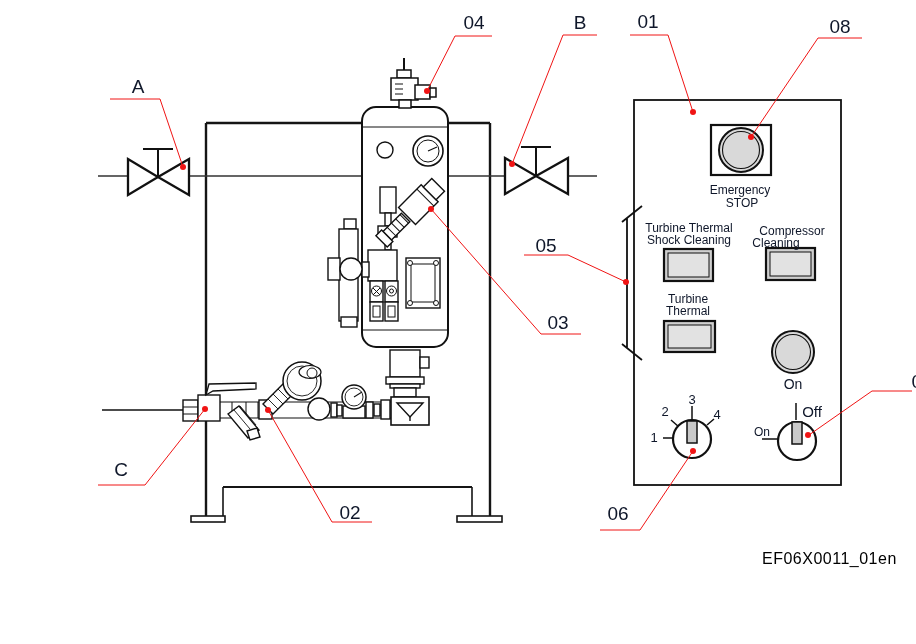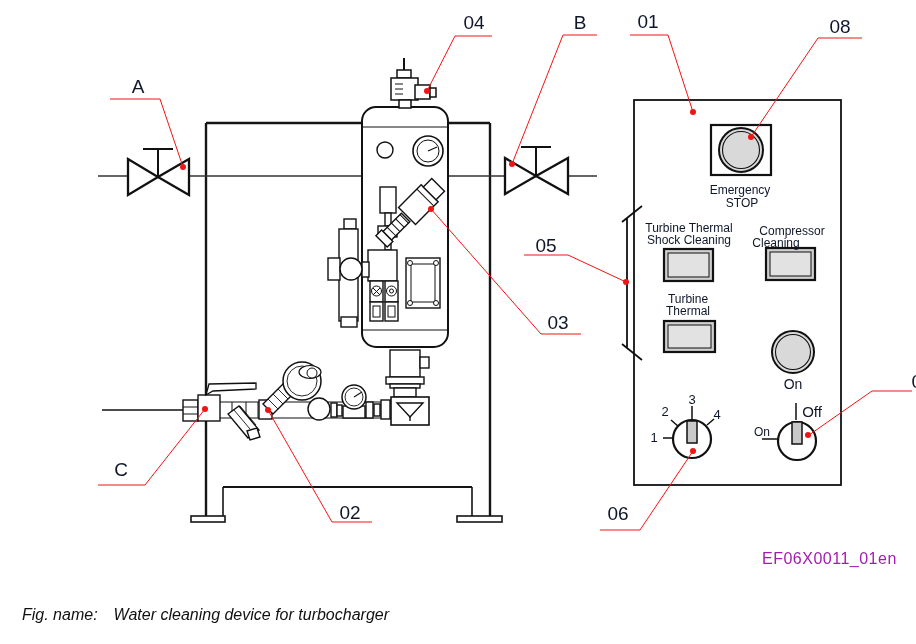--- a/index.html
+++ b/index.html
@@ -3,21 +3,21 @@
 <meta charset="utf-8">
 <style>
   html,body{margin:0;padding:0;background:#ffffff;}
   #canvas{position:relative;width:916px;height:644px;background:#fff;overflow:hidden;
           font-family:"Liberation Sans", sans-serif;}
   #art{position:absolute;left:0;top:0;}
   .lbl{position:absolute;color:#0f172a;white-space:nowrap;transform:translateX(-50%);}
   .callout{font-size:19px;}
   .ptxt{font-size:12px;line-height:12px;}
   .num{font-size:13px;}
-  .code{position:absolute;left:762px;top:550px;color:#a21caf;font-size:16px;letter-spacing:.5px;white-space:nowrap;}
+  .code{position:absolute;left:762px;top:550px;color:#000000;font-size:16px;letter-spacing:.5px;white-space:nowrap;}
   .caption{position:absolute;left:22px;top:606px;color:#111;font-size:16px;font-style:italic;white-space:nowrap;}
   .caption .cap2{margin-left:16px;}
 </style>
 </head>
 <body>
 
 <div id="canvas">
 
 <svg id="art" width="916" height="644" viewBox="0 0 916 644">
 
@@ -241,16 +241,13 @@
   <div class="lbl num" style="left:654px;top:430px">1</div>
   <div class="lbl num" style="left:665px;top:404px">2</div>
   <div class="lbl num" style="left:692px;top:392px">3</div>
   <div class="lbl num" style="left:717px;top:407px">4</div>
 
   <div class="lbl num" style="left:762px;top:425px;font-size:12px">On</div>
   <div class="lbl num" style="left:812px;top:403px;font-size:15px">Off</div>
 
   <div class="code">EF06X0011_01en</div>
 
-  <div class="caption">
-    <span class="cap1">Fig. name:</span><span class="cap2">Water cleaning device for turbocharger</span>
-  </div>
 </div>
 
 </body></html>

